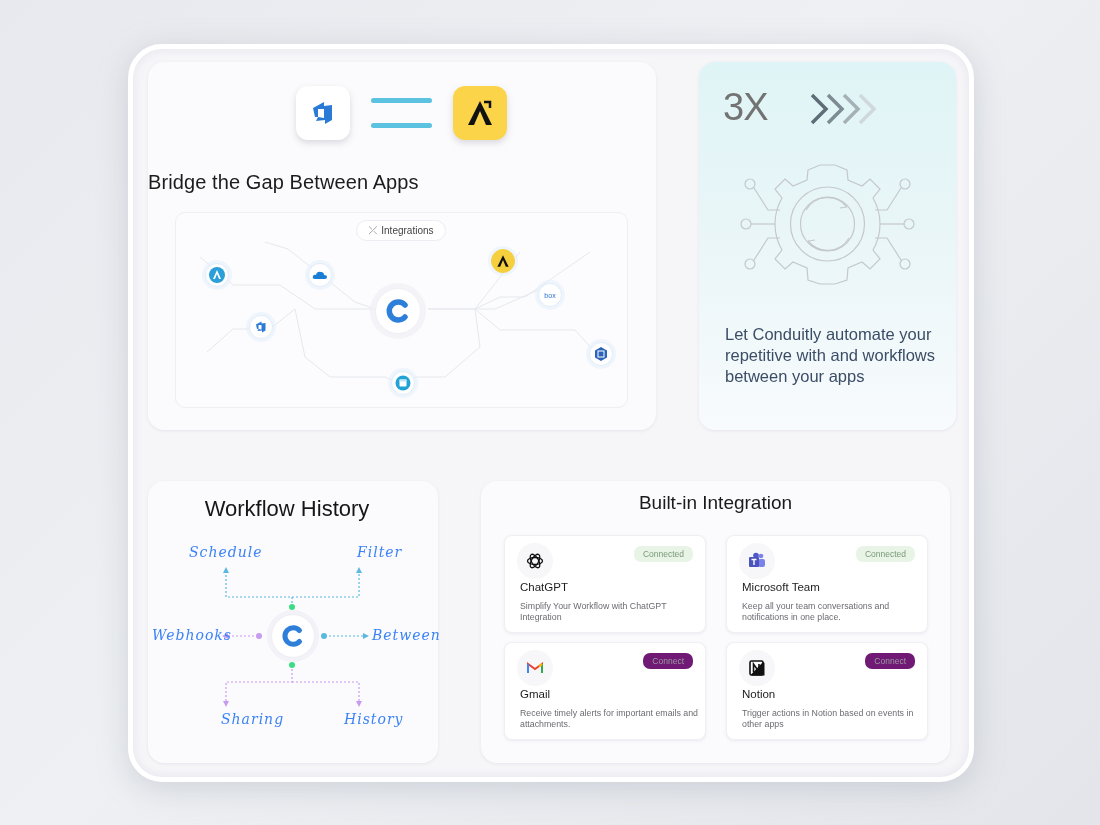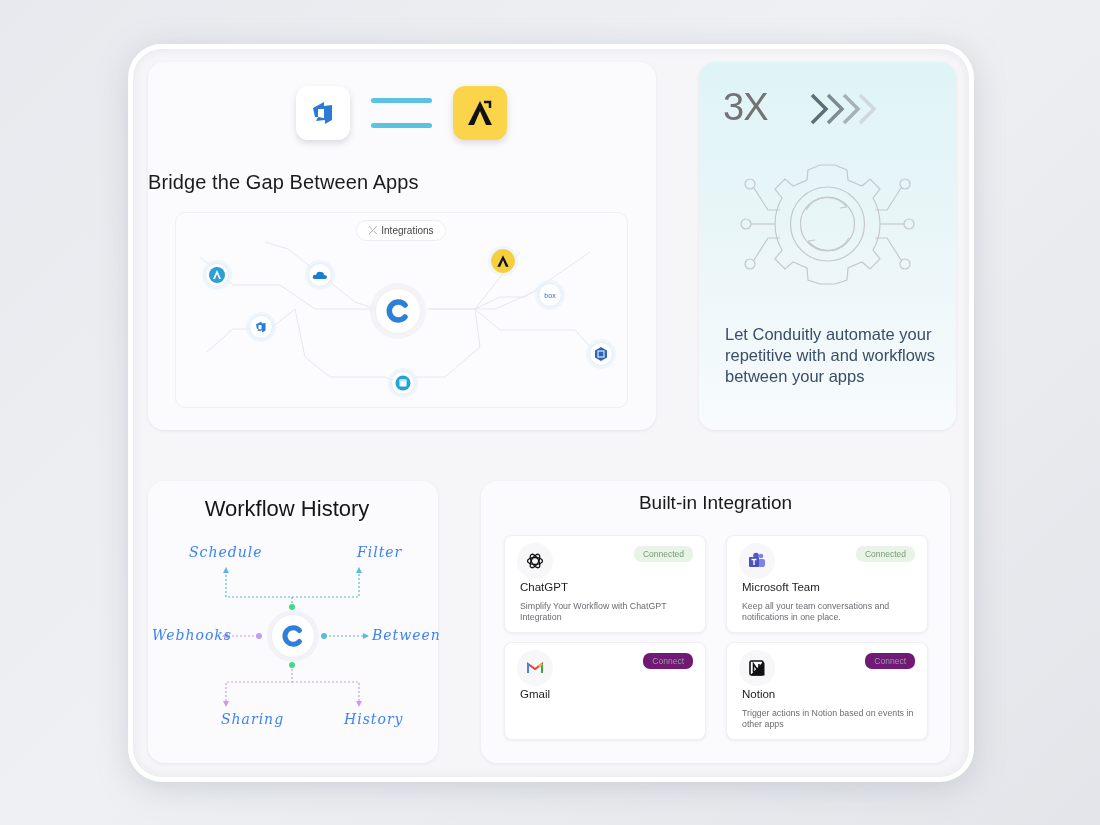--- a/index.html
+++ b/index.html
@@ -289,20 +289,21 @@
   <div class="logo">
     <svg width="16" height="12" viewBox="0 0 16 12">
       <path d="M1 11 L1 2 L8 7 L15 2 L15 11" fill="none" stroke="#ea4335" stroke-width="2"></path>
       <path d="M1 11 L1 2" stroke="#4285f4" stroke-width="2"></path>
       <path d="M15 11 L15 2" stroke="#34a853" stroke-width="2"></path>
       <path d="M12 4.5 L15 2" stroke="#fbbc04" stroke-width="2"></path>
     </svg>
   </div>
   <div class="badge connect">Connect</div>
   <div class="name">Gmail</div>
+  <div class="desc">Receive timely alerts for important emails and attachments.</div>
 </div>
 
 <div class="icard" style="left:726px;top:642px;">
   <div class="logo">
     <svg width="18" height="18" viewBox="0 0 18 18">
       <rect x="2" y="2" width="13" height="14" rx="1.5" fill="#fff" stroke="#111" stroke-width="1.6"></rect>
       <path d="M15 3 L16.5 4 L16.5 16.5 L4 16.5 L3 15.5" fill="#111"></path>
       <path d="M5.5 13 L5.5 5 L11 13 L11 5" stroke="#111" stroke-width="1.6" fill="none"></path>
     </svg>
   </div>

